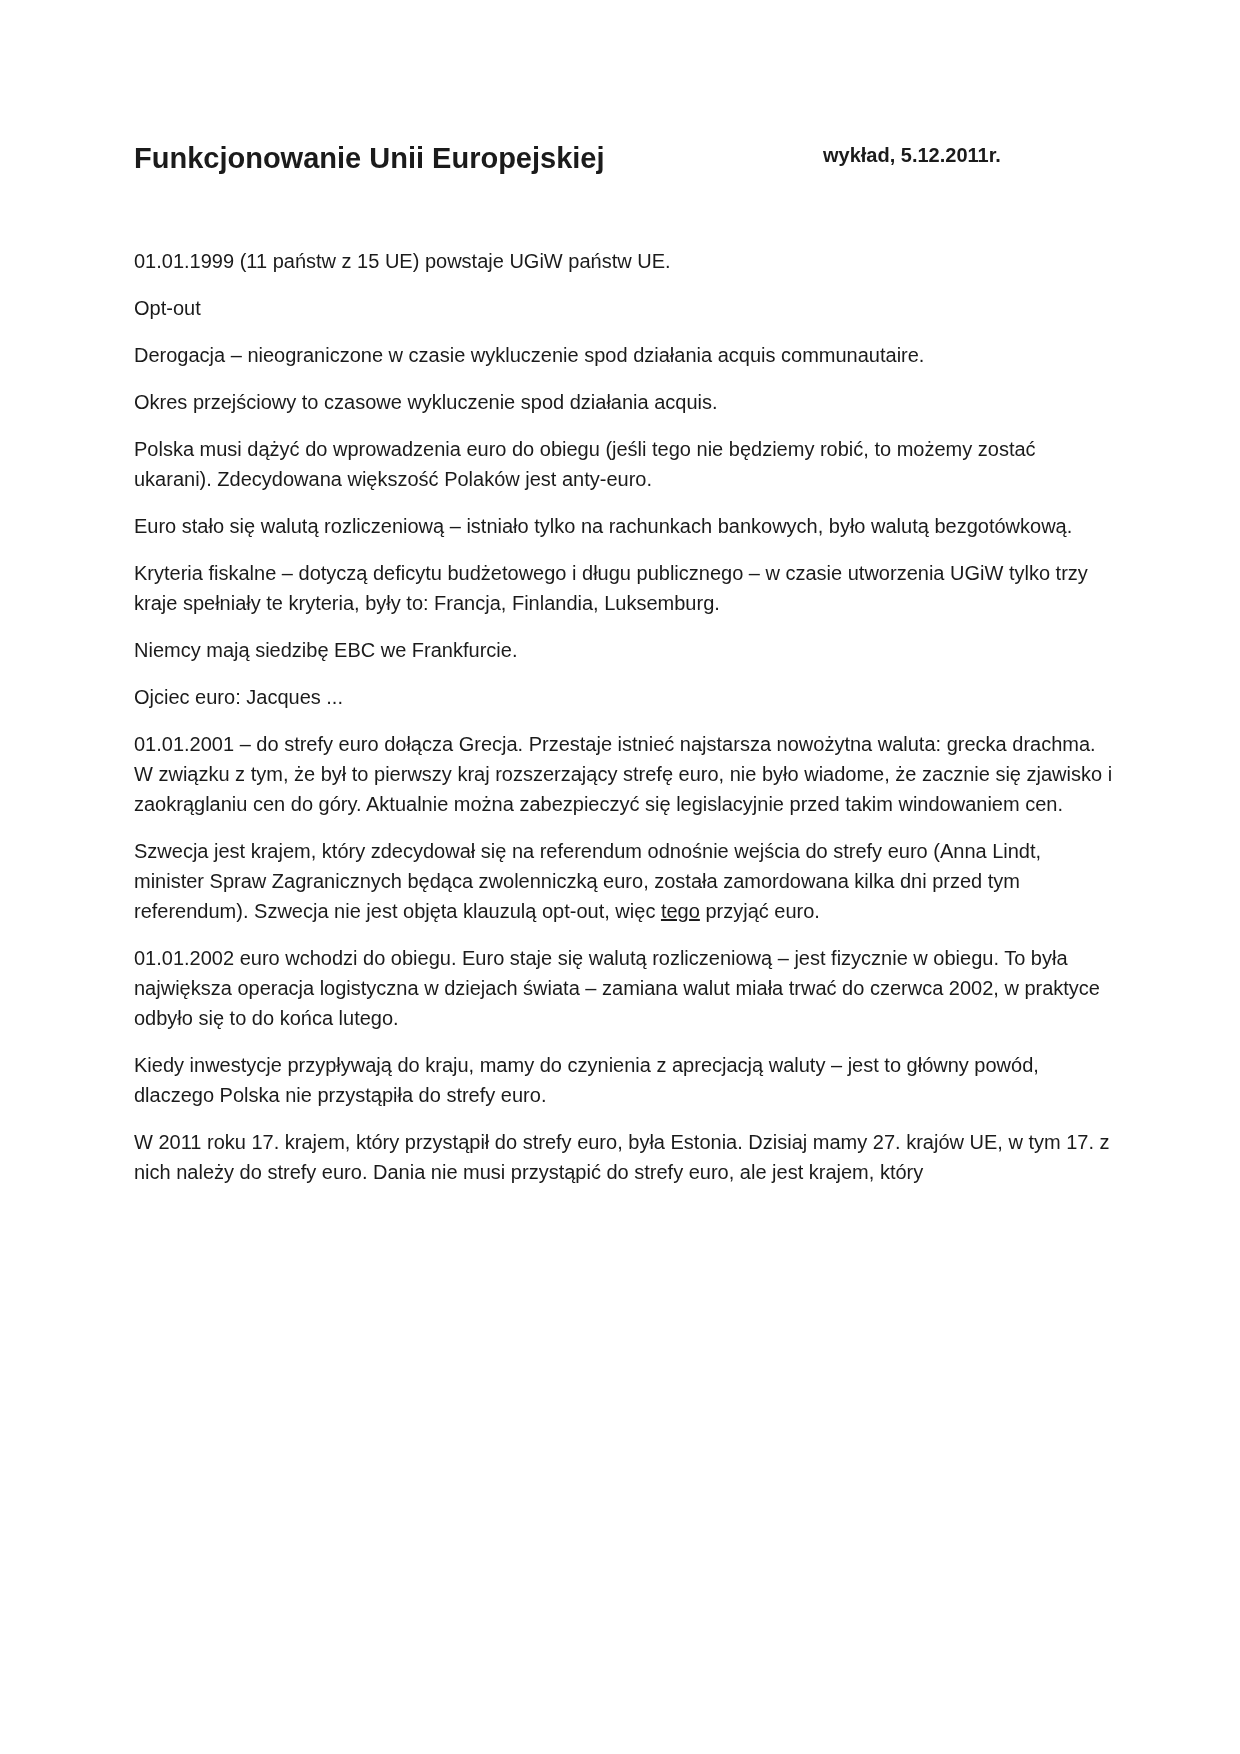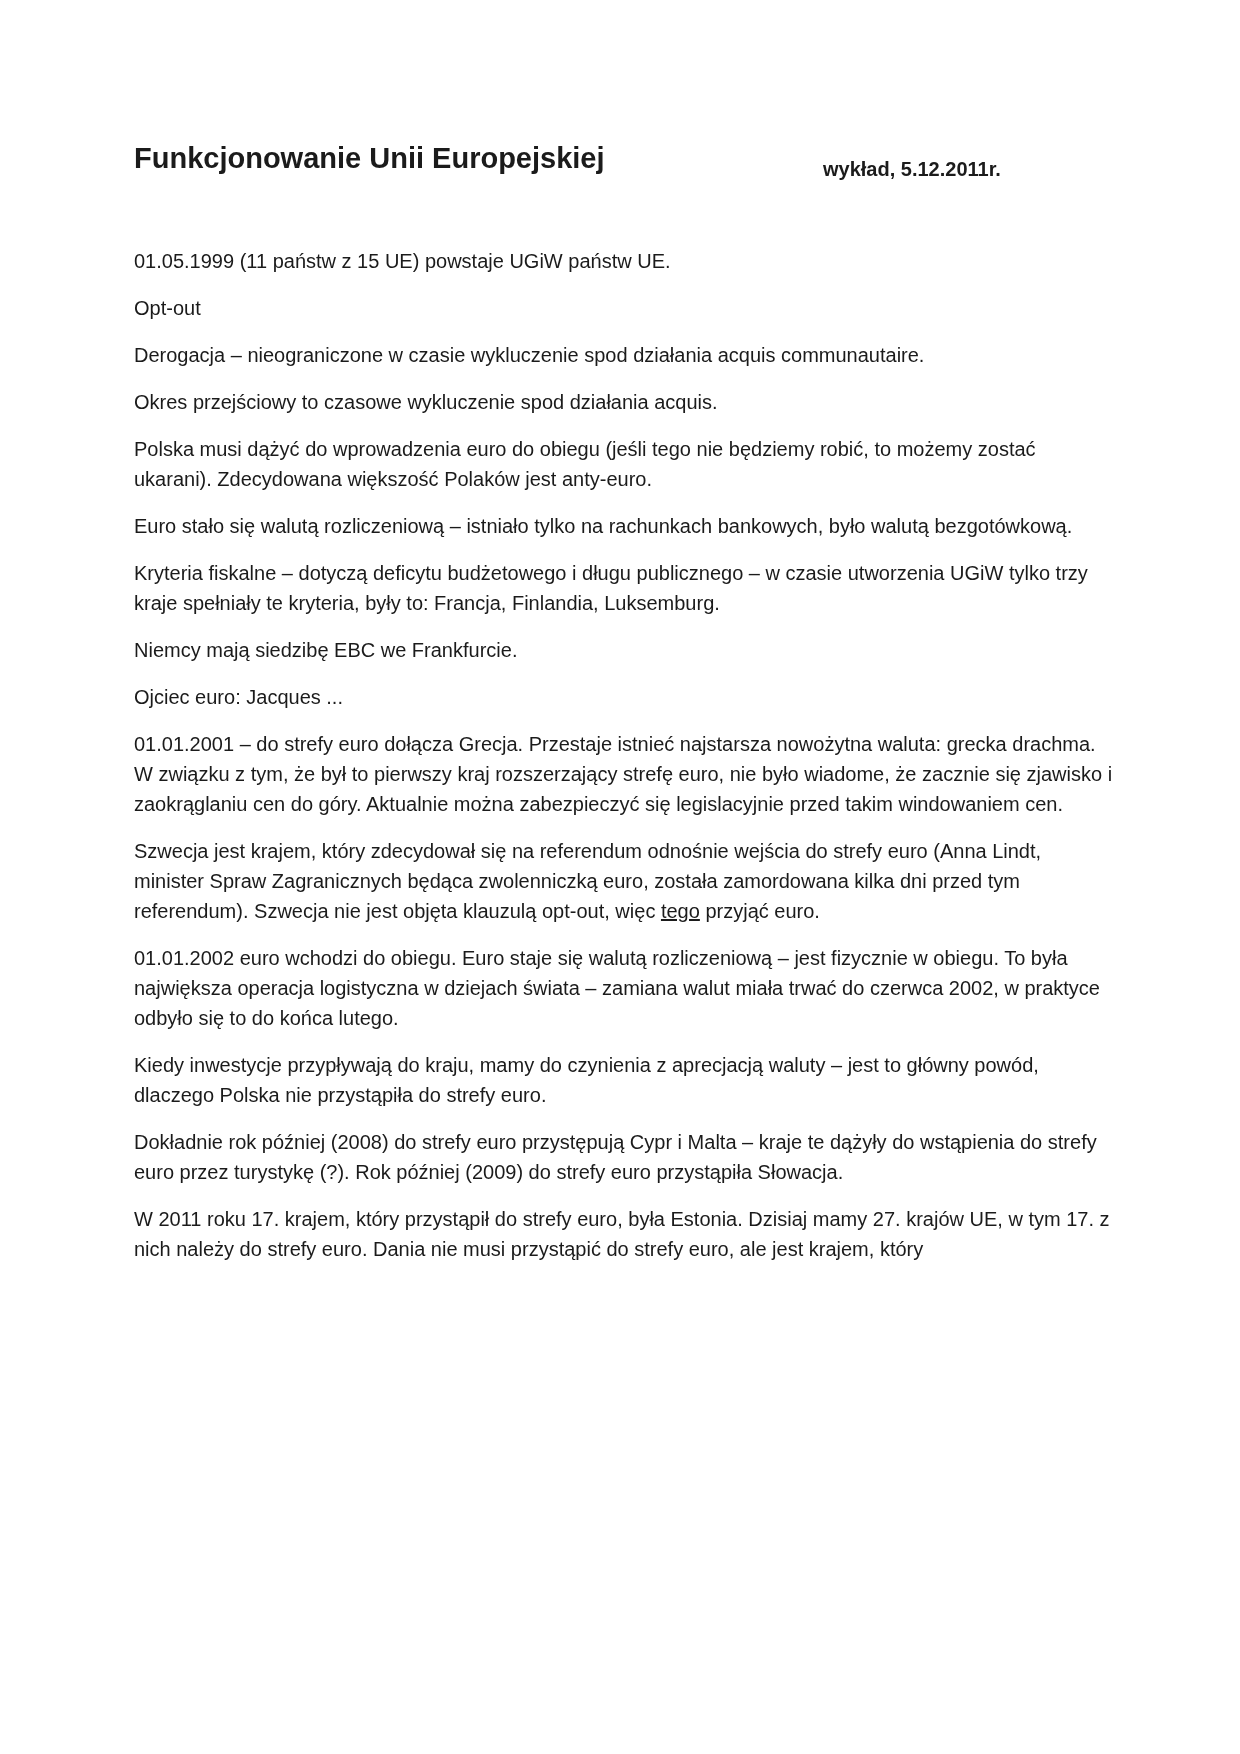--- a/index.html
+++ b/index.html
@@ -25,21 +25,21 @@
   }
   .doc-title {
     font-size: 29px;
     font-weight: 700;
     line-height: 36px;
     white-space: nowrap;
   }
   .doc-date {
     position: absolute;
     left: 689px;
-    top: 18px;
+    top: 4px;
     font-size: 20px;
     font-weight: 700;
     white-space: nowrap;
   }
   .doc-body {
     margin-top: 68px;
     font-size: 20px;
     line-height: 30px;
     max-width: 980px;
   }
@@ -56,30 +56,29 @@
 <body>
 
 <div class="page">
 
   <div class="doc-header">
     <div class="doc-title">Funkcjonowanie Unii Europejskiej</div>
     <div class="doc-date">wykład, 5.12.2011r.</div>
   </div>
 
   <div class="doc-body">
-    <p>01.05.1999 (11 państw z 15 UE) powstaje UGiW państw UE.</p>
+    <p>01.01.1999 (11 państw z 15 UE) powstaje UGiW państw UE.</p>
     <p class="gap-before">Opt-out</p>
     <p>Derogacja – nieograniczone w czasie wykluczenie spod działania acquis communautaire.</p>
     <p>Okres przejściowy to czasowe wykluczenie spod działania acquis.</p>
     <p>Polska musi dążyć do wprowadzenia euro do obiegu (jeśli tego nie będziemy robić, to możemy zostać ukarani). Zdecydowana większość Polaków jest anty-euro.</p>
     <p>Euro stało się walutą rozliczeniową – istniało tylko na rachunkach bankowych, było walutą bezgotówkową.</p>
     <p>Kryteria fiskalne – dotyczą deficytu budżetowego i długu publicznego – w czasie utworzenia UGiW tylko trzy kraje spełniały te kryteria, były to: Francja, Finlandia, Luksemburg.</p>
     <p>Niemcy mają siedzibę EBC we Frankfurcie.</p>
     <p>Ojciec euro: Jacques ...</p>
     <p>01.01.2001 – do strefy euro dołącza Grecja. Przestaje istnieć najstarsza nowożytna waluta: grecka drachma. W związku z tym, że był to pierwszy kraj rozszerzający strefę euro, nie było wiadome, że zacznie się zjawisko i zaokrąglaniu cen do góry. Aktualnie można zabezpieczyć się legislacyjnie przed takim windowaniem cen.</p>
     <p><span>Szwecja jest krajem, który zdecydował się na referendum odnośnie wejścia do strefy euro (Anna Lindt, minister Spraw Zagranicznych będąca zwolenniczką euro, została zamordowana kilka dni przed tym referendum). Szwecja nie jest objęta klauzulą opt-out, więc </span><span class="u">tego</span><span> przyjąć euro.</span></p>
     <p>01.01.2002 euro wchodzi do obiegu. Euro staje się walutą rozliczeniową – jest fizycznie w obiegu. To była największa operacja logistyczna w dziejach świata – zamiana walut miała trwać do czerwca 2002, w praktyce odbyło się to do końca lutego.</p>
     <p>Kiedy inwestycje przypływają do kraju, mamy do czynienia z aprecjacją waluty – jest to główny powód, dlaczego Polska nie przystąpiła do strefy euro.</p>
-    <p>Dokładnie rok później (2008) do strefy euro przystępują Cypr i Malta – kraje te dążyły do wstąpienia do strefy euro przez turystykę (?). Rok później (2009) do strefy euro przystąpiła Słowacja.</p>
     <p>W 2011 roku 17. krajem, który przystąpił do strefy euro, była Estonia. Dzisiaj mamy 27. krajów UE, w tym 17. z nich należy do strefy euro. Dania nie musi przystąpić do strefy euro, ale jest krajem, który</p>
   </div>
 
 </div>
 
 </body></html>

